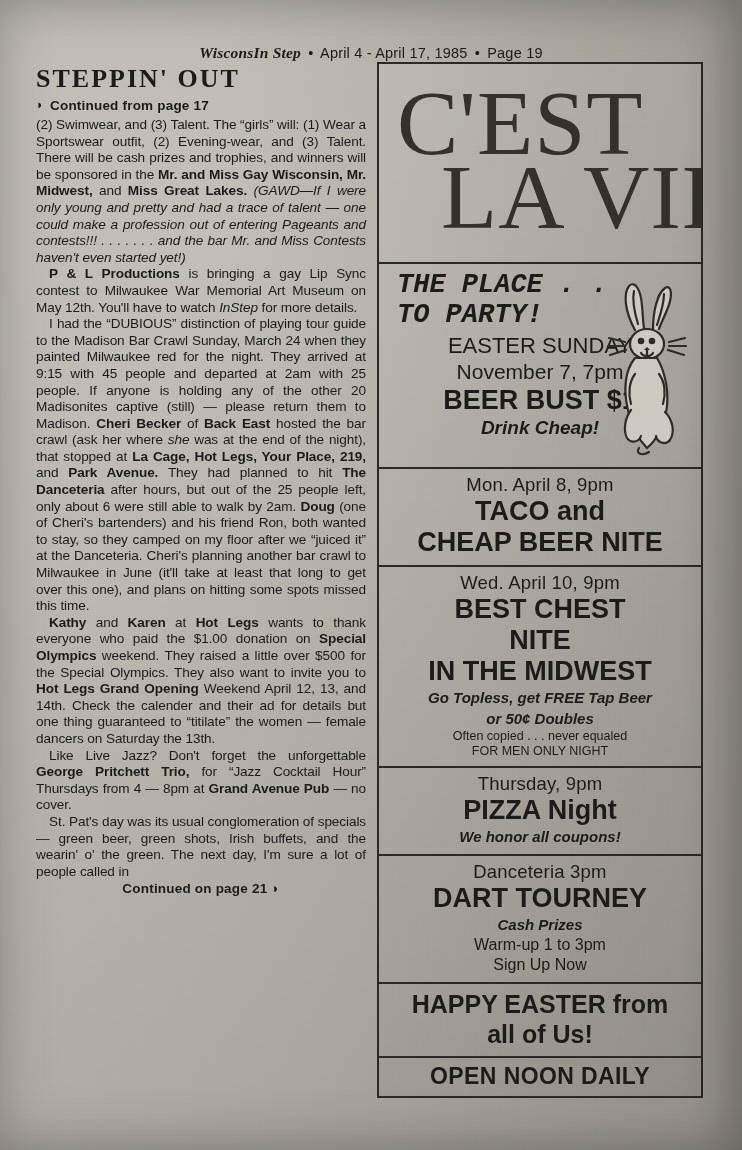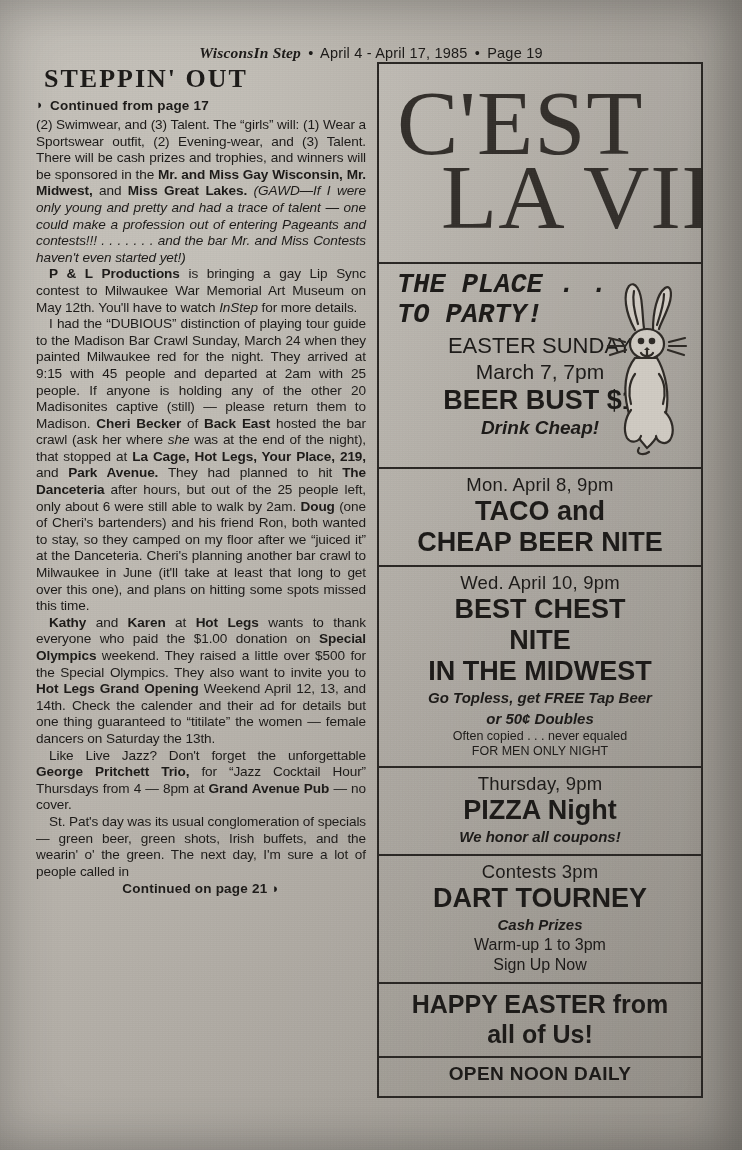--- a/index.html
+++ b/index.html
@@ -62,21 +62,21 @@
     position: absolute;
     left: 36px;
     top: 66px;
     width: 330px;
   }
   .headline {
     font-family: "Liberation Serif", serif;
     font-size: 26px;
     font-weight: bold;
     letter-spacing: 2px;
-    margin: 0 0 6px 8px;
+    margin: 0 0 6px 0;
     line-height: 1;
   }
   .contfrom {
     font-size: 13.5px;
     font-weight: bold;
     letter-spacing: .2px;
     margin: 0 0 4px 14px;
     position: relative;
   }
   .contfrom .arrow {
@@ -166,21 +166,21 @@
   }
 
   
   .ev { padding: 5px 4px 7px 4px; }
   .ev .date { font-size: 18.5px; letter-spacing: .2px; }
   .ev .big2 { font-size: 27px; font-weight: bold; line-height: 31px; }
   .ev .ital { font-size: 15px; font-style: italic; font-weight: bold; line-height: 21px; }
   .ev .small{ font-size: 12.5px; line-height: 15px; }
   .ev .med  { font-size: 16px; line-height: 20px; }
   .ev .happy{ font-size: 25px; font-weight: bold; line-height: 30px; }
-  .ev .open { font-size: 19px; font-weight: bold; letter-spacing: .4px; }
+  .ev .open { font-size: 23px; font-weight: bold; letter-spacing: .4px; }
 </style>
 </head>
 <body>
 
 <div class="page">
 
   <div class="masthead">
     <span class="brand">WisconsIn Step</span>
     <span class="sep">•</span>
     <span>April 4 - April 17, 1985</span>
@@ -209,21 +209,21 @@
 
     <div class="ad-sec logo">
       <span class="l1">C'EST</span>
       <span class="l2">LA VIE</span>
     </div>
 
     <div class="ad-sec party">
       <div class="t1">THE PLACE . . .</div>
       <div class="t1">TO PARTY!</div>
       <div class="t2">EASTER SUNDAY</div>
-      <div class="t3">March 7, 7pm</div>
+      <div class="t3">November 7, 7pm</div>
       <div class="t4">BEER BUST $1</div>
       <div class="t5">Drink Cheap!</div>
 
       <svg class="bunny" viewBox="0 0 104 180">
         <g fill="none" stroke="#2e2a26" stroke-width="2.2" stroke-linecap="round">
           <path d="M40 52 C30 34 28 16 34 8 C40 2 46 12 47 28 C48 38 48 44 49 50" fill="#cfcac2"></path>
           <path d="M58 52 C58 34 62 16 70 10 C77 6 78 18 72 32 C68 42 65 47 64 51" fill="#cfcac2"></path>
           <path d="M39 13 C37 22 40 36 43 46"></path>
           <path d="M69 16 C69 26 65 38 62 47"></path>
           <ellipse cx="52" cy="66" rx="17" ry="15" fill="#cfcac2"></ellipse>
@@ -261,21 +261,21 @@
       <div class="small">FOR MEN ONLY NIGHT</div>
     </div>
 
     <div class="ad-sec ev">
       <div class="date">Thursday, 9pm</div>
       <div class="big2">PIZZA Night</div>
       <div class="ital">We honor all coupons!</div>
     </div>
 
     <div class="ad-sec ev">
-      <div class="date">Contests 3pm</div>
+      <div class="date">Danceteria 3pm</div>
       <div class="big2">DART TOURNEY</div>
       <div class="ital">Cash Prizes</div>
       <div class="med">Warm-up 1 to 3pm</div>
       <div class="med">Sign Up Now</div>
     </div>
 
     <div class="ad-sec ev">
       <div class="happy">HAPPY EASTER from</div>
       <div class="happy">all of Us!</div>
     </div>

